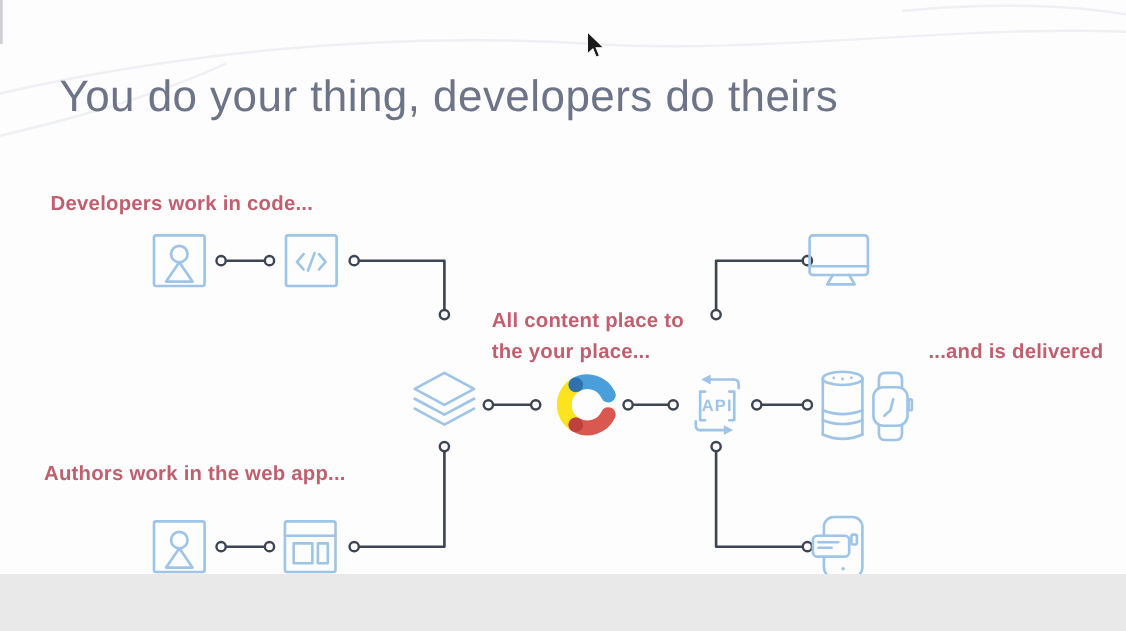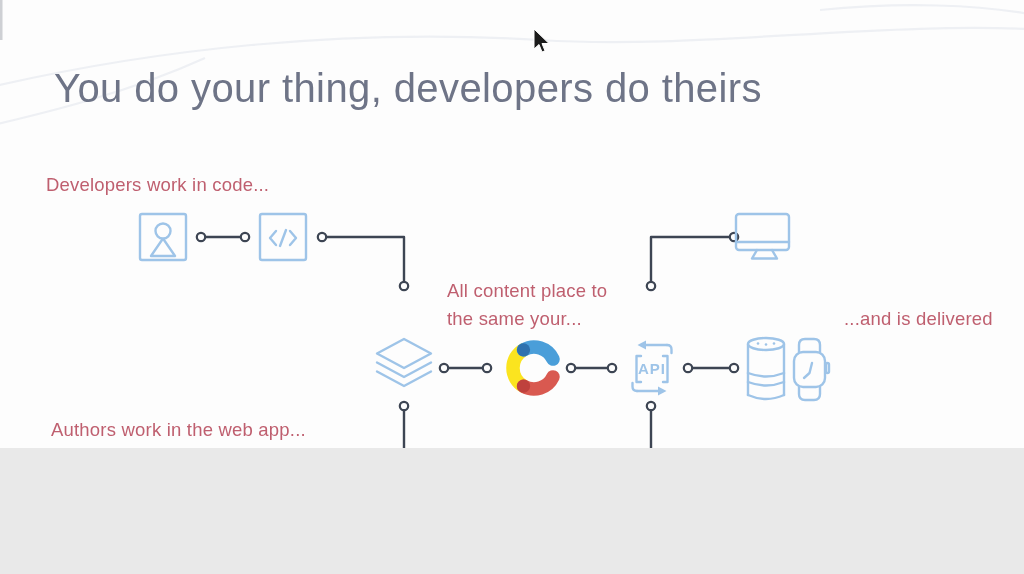--- a/index.html
+++ b/index.html
@@ -1,32 +1,32 @@
 <!DOCTYPE html>
 <html><head>
 <meta charset="utf-8">
 <style>
   html,body{margin:0;padding:0;background:#e9e9e9;}
   .slide{
-    position:relative;width:1024px;height:448px;overflow:hidden;
+    position:relative;width:1024px;height:522px;overflow:hidden;
     background:#fdfdfd;
     font-family:"Liberation Sans","DejaVu Sans",sans-serif;
   }
   svg{display:block;}
   .bg-svg,.diagram-svg,.cursor-svg{position:absolute;left:0;top:0;}
   .title{
     position:absolute;left:54px;top:66px;margin:0;
     font-size:40px;font-weight:400;letter-spacing:.4px;
     color:#6e7487;
   }
   .pink-label{
-    position:absolute;color:#bf5f6f;font-size:18.5px;letter-spacing:.2px;
+    position:absolute;color:#bf5f6f;font-size:18.5px;letter-spacing:.2px;font-weight:bold;
   }
   .label-dev{left:46px;top:174px;}
-  .label-auth{left:51px;top:419px;}
+  .label-auth{left:40px;top:419px;}
   .label-center{left:447px;top:277px;line-height:28px;}
   .label-right{left:844px;top:304px;line-height:29px;}
   .page-number{
     position:absolute;left:78px;top:541px;font-size:11px;color:#cfd2d6;
   }
   
   .icon-stroke{stroke:#9ec4e8;fill:none;stroke-width:2.4;stroke-linecap:round;stroke-linejoin:round;}
   .icon-fill{fill:#9ec4e8;}
   .icon-mask{fill:#fdfdfd;}
   .conn{stroke:#3d4553;stroke-width:2.4;fill:none;stroke-linecap:round;stroke-linejoin:round;}
@@ -45,21 +45,21 @@
     <path class="wave" d="M 820 10 C 900 2 980 4 1040 16"></path>
     <rect x="0" y="0" width="2.5" height="40" fill="#a7abb3" opacity="0.55"></rect>
   </svg>
 
   <h1 class="title">You do your thing, developers do theirs</h1>
 
   <div class="pink-label label-dev">Developers work in code...</div>
   <div class="pink-label label-auth">Authors work in the web app...</div>
   <div class="pink-label label-center">
     <div>All content place to</div>
-    <div>the same your...</div>
+    <div>the your place...</div>
   </div>
   <div class="pink-label label-right">
     <div>...and is delivered</div>
   </div>
 
   <svg class="diagram-svg" width="1024" height="574">
     <defs>
       <g id="clogo">
         <path d="M -10.5 -18.2 A 21 21 0 0 0 -10.5 18.2" stroke="#fbe41f" stroke-width="13.5" stroke-linecap="round" fill="none"></path>
         <path d="M -10.5 -18.2 A 21 21 0 0 1 19 -8.9" stroke="#4a9ed9" stroke-width="13.5" stroke-linecap="round" fill="none"></path>

